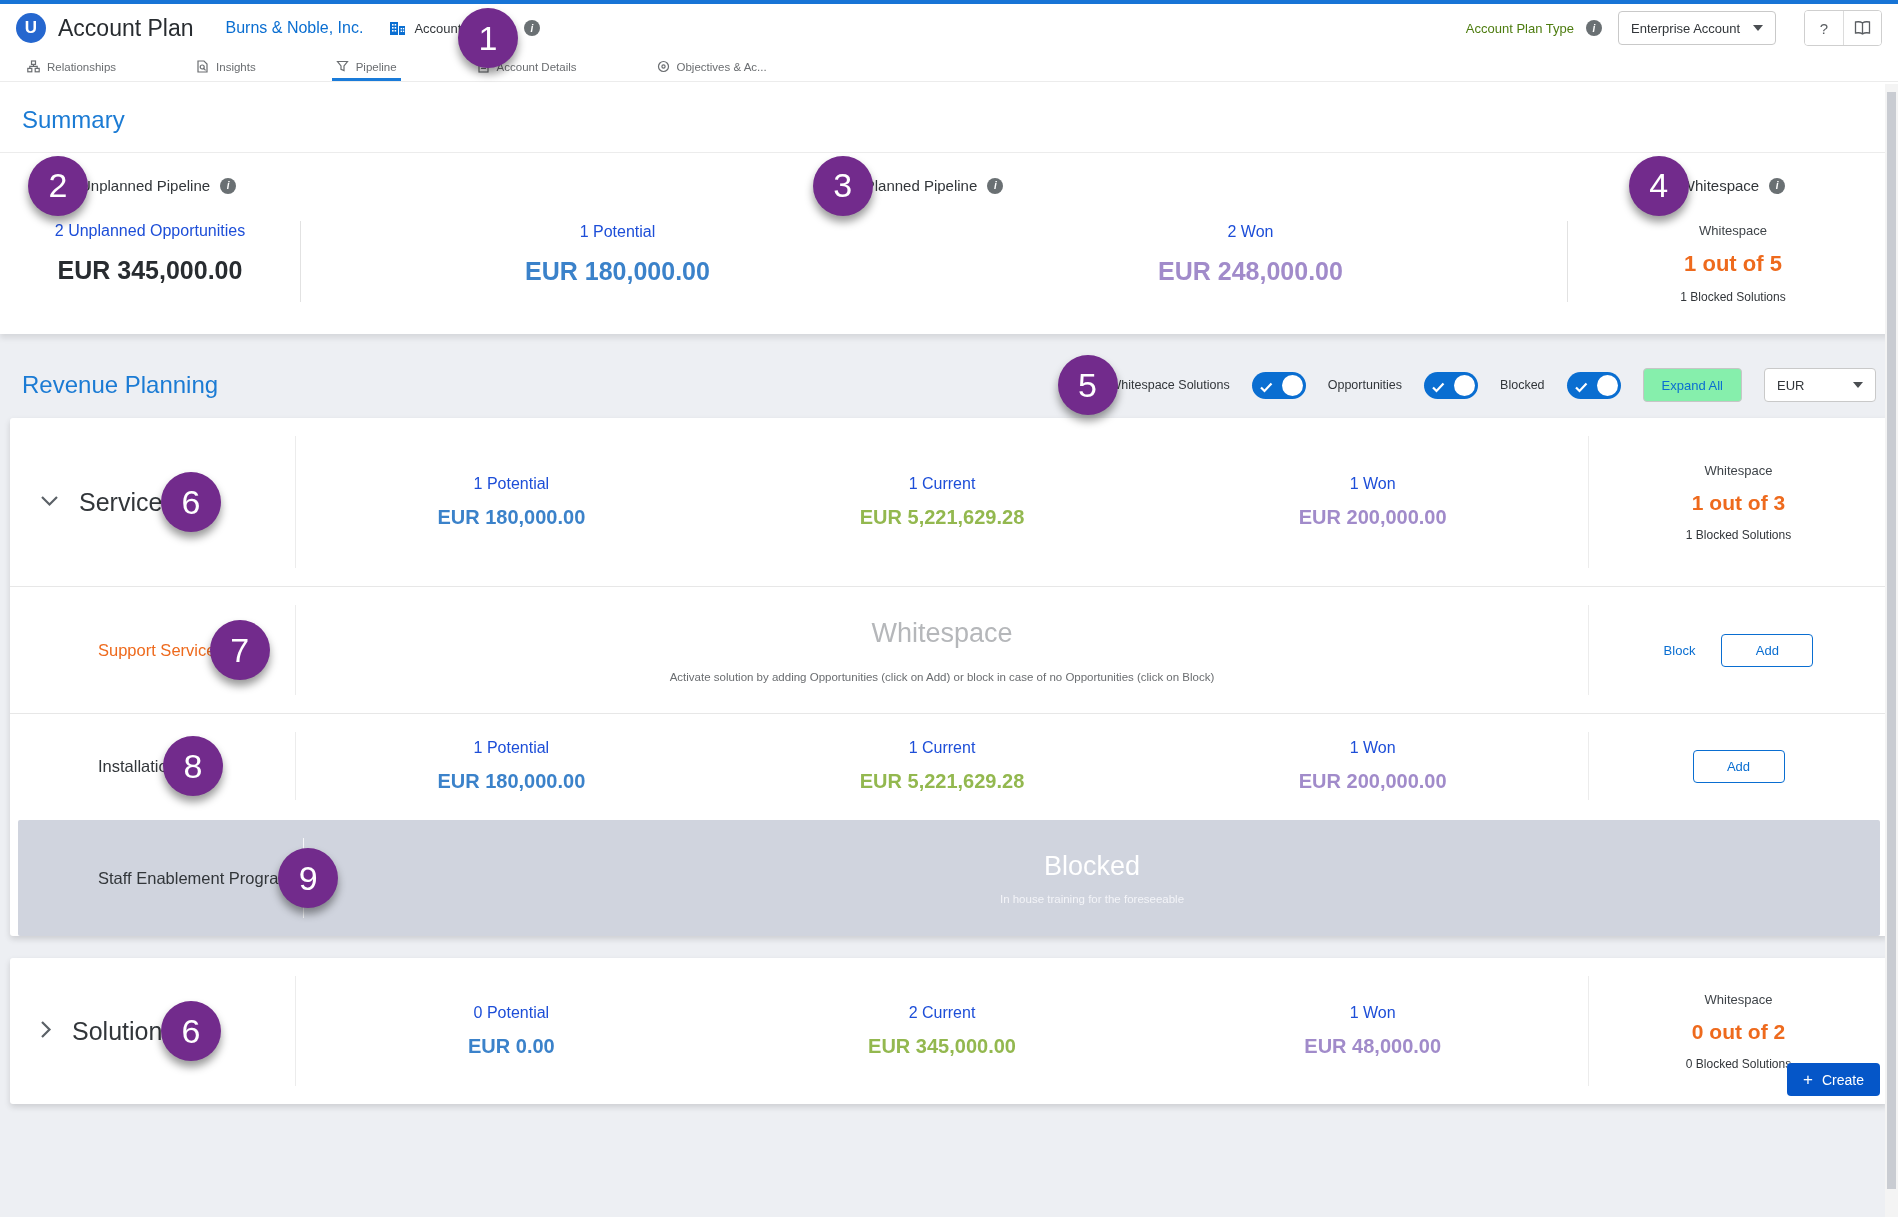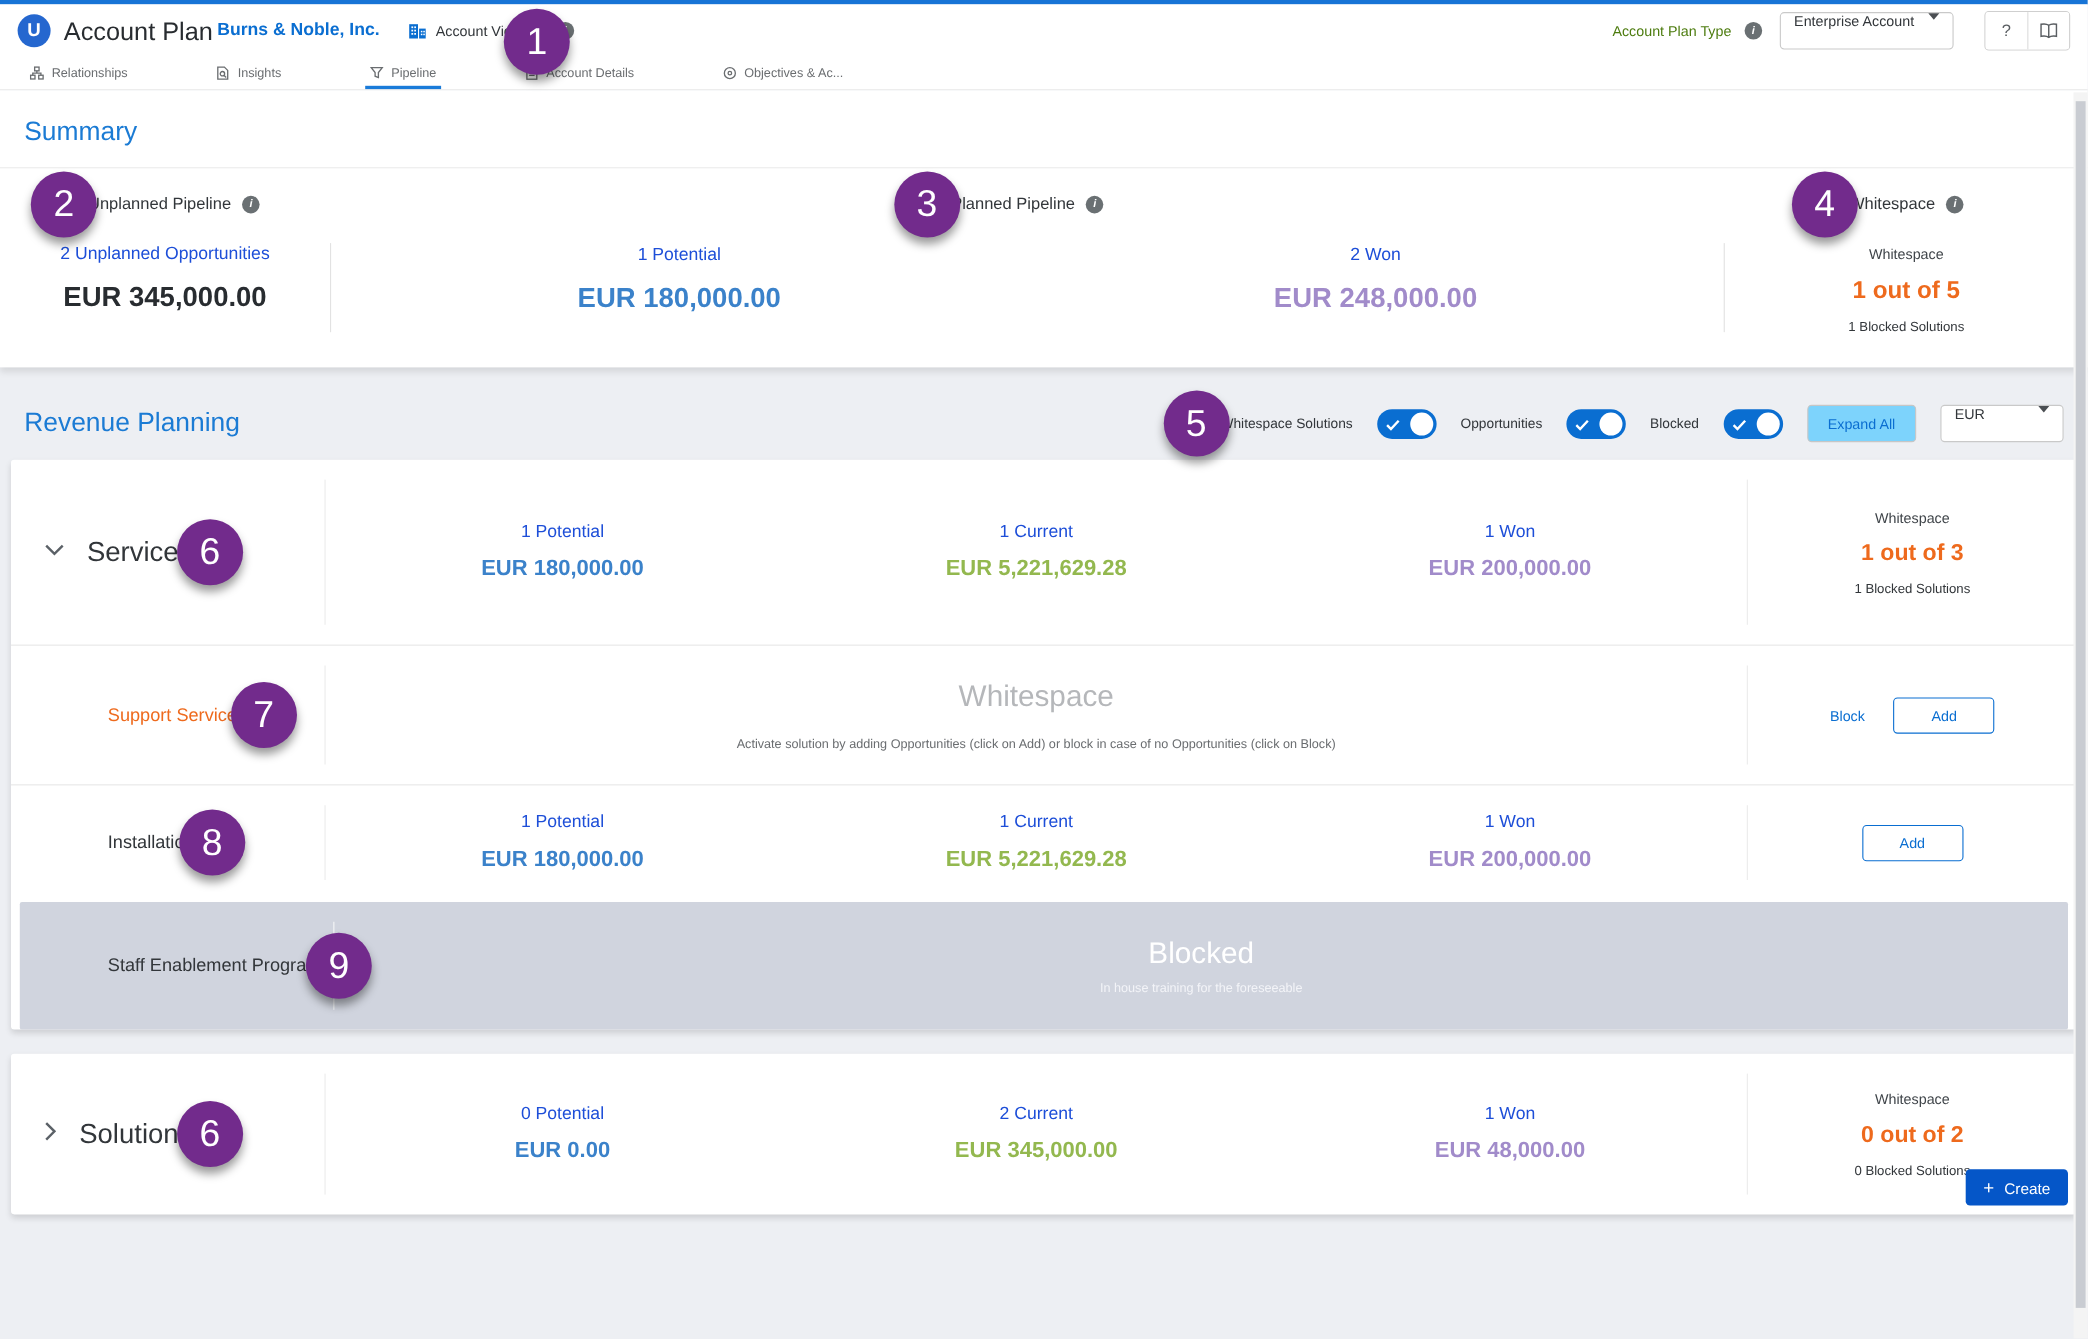--- a/index.html
+++ b/index.html
@@ -11,29 +11,29 @@
     overflow:hidden;
     color:#32363a;
   }
   .topline{height:4px;background:#1774d6;}
   
   .hdr{background:#fff;position:relative;z-index:5;}
   .hdr-top{height:48px;display:flex;align-items:center;padding:0 16px;}
   .logo{width:30px;height:30px;border-radius:50%;background:#2567cf;color:#fff;font-weight:700;
         font-size:17px;display:flex;align-items:center;justify-content:center;}
   .app-title{font-size:23px;font-weight:400;color:#282c30;margin-left:12px;}
-  .acct-link{font-size:16px;font-weight:700;color:#0a6ed1;margin-left:4px;cursor:pointer;}
+  .acct-link{font-size:16px;font-weight:400;color:#0a6ed1;margin-left:32px;cursor:pointer;}
   .view-group{display:flex;align-items:center;gap:8px;margin-left:26px;cursor:pointer;}
   .view-label{font-size:13px;color:#32363a;}
   .info{width:16px;height:16px;border-radius:50%;background:#6a7073;color:#fff;font-size:10px;
         font-weight:700;display:inline-flex;align-items:center;justify-content:center;font-style:italic;flex:none;}
   .hdr-right{margin-left:auto;display:flex;align-items:center;gap:10px;}
   .plan-type-lbl{font-size:13px;color:#4d7c0f;margin-right:2px;}
-  .select{display:flex;align-items:flex-start;justify-content:space-between;border:1px solid #c9c9c9;
-          border-radius:4px;background:#fff;height:34px;padding:0 12px;font-size:13px;color:#32363a;cursor:pointer;}
+  .select{display:flex;align-items:center;justify-content:space-between;border:1px solid #c9c9c9;
+          border-radius:4px;background:#fff;height:34px;padding:12px 12px;font-size:13px;color:#32363a;cursor:pointer;}
   .sel-plan{width:158px;margin-left:6px;}
   .caret{width:0;height:0;border-left:5px solid transparent;border-right:5px solid transparent;
          border-top:6px solid #4a4e52;}
   .seg{display:flex;border:1px solid #cfcfcf;border-radius:4px;overflow:hidden;margin-left:18px;}
   .seg .seg-btn{width:38px;height:34px;background:#fff;border:none;color:#5a5e62;font-size:15px;
         display:flex;align-items:center;justify-content:center;cursor:pointer;}
   .seg .seg-btn + .seg-btn{border-left:1px solid #dcdcdc;}
   
   .tabs{height:30px;display:flex;align-items:center;padding-left:25px;gap:76px;border-bottom:1px solid #ececec;}
   .tab{display:flex;align-items:center;gap:7px;font-size:11.5px;color:#6a6d70;height:100%;
@@ -64,21 +64,21 @@
   .ws-val{font-size:22px;font-weight:700;color:#ee6a1d;}
   .ws-sub{font-size:12px;color:#32363a;}
   
   .rp-bar{display:flex;align-items:center;padding:0 22px;height:66px;margin-top:18px;}
   .rp-head{color:#1b7bd4;font-size:24px;}
   .rp-tools{margin-left:auto;display:flex;align-items:center;gap:22px;}
   .tog-lbl{font-size:12.5px;color:#32363a;position:relative;}
   .toggle{width:54px;height:27px;border-radius:14px;background:#0a6ed1;position:relative;cursor:pointer;flex:none;}
   .knob{position:absolute;right:3px;top:3px;width:21px;height:21px;border-radius:50%;background:#fff;}
   .tickm{position:absolute;left:8px;top:7px;}
-  .btn-light{border:1px solid #c6c6c6;color:#0a6ed1;background:#7dd3fc;border-radius:4px;height:34px;
+  .btn-light{border:1px solid #c6c6c6;color:#0a6ed1;background:#86efac;border-radius:4px;height:34px;
              padding:0 18px;font-size:13px;cursor:pointer;}
   .sel-cur{width:112px;}
   
   .card{background:#fff;margin:0 10px;border-radius:3px;box-shadow:0 3px 6px rgba(0,0,0,.14);position:relative;}
   .rp-row{display:flex;align-items:stretch;}
   .row-grp{height:168px;}
   .row-support{height:126px;}
   .row-inst{height:104px;}
   .row-blocked{height:116px;background:#d0d4de;margin:2px 8px 16px;border-radius:2px;}
   .rsep{height:1px;background:#e7e7e7;}

